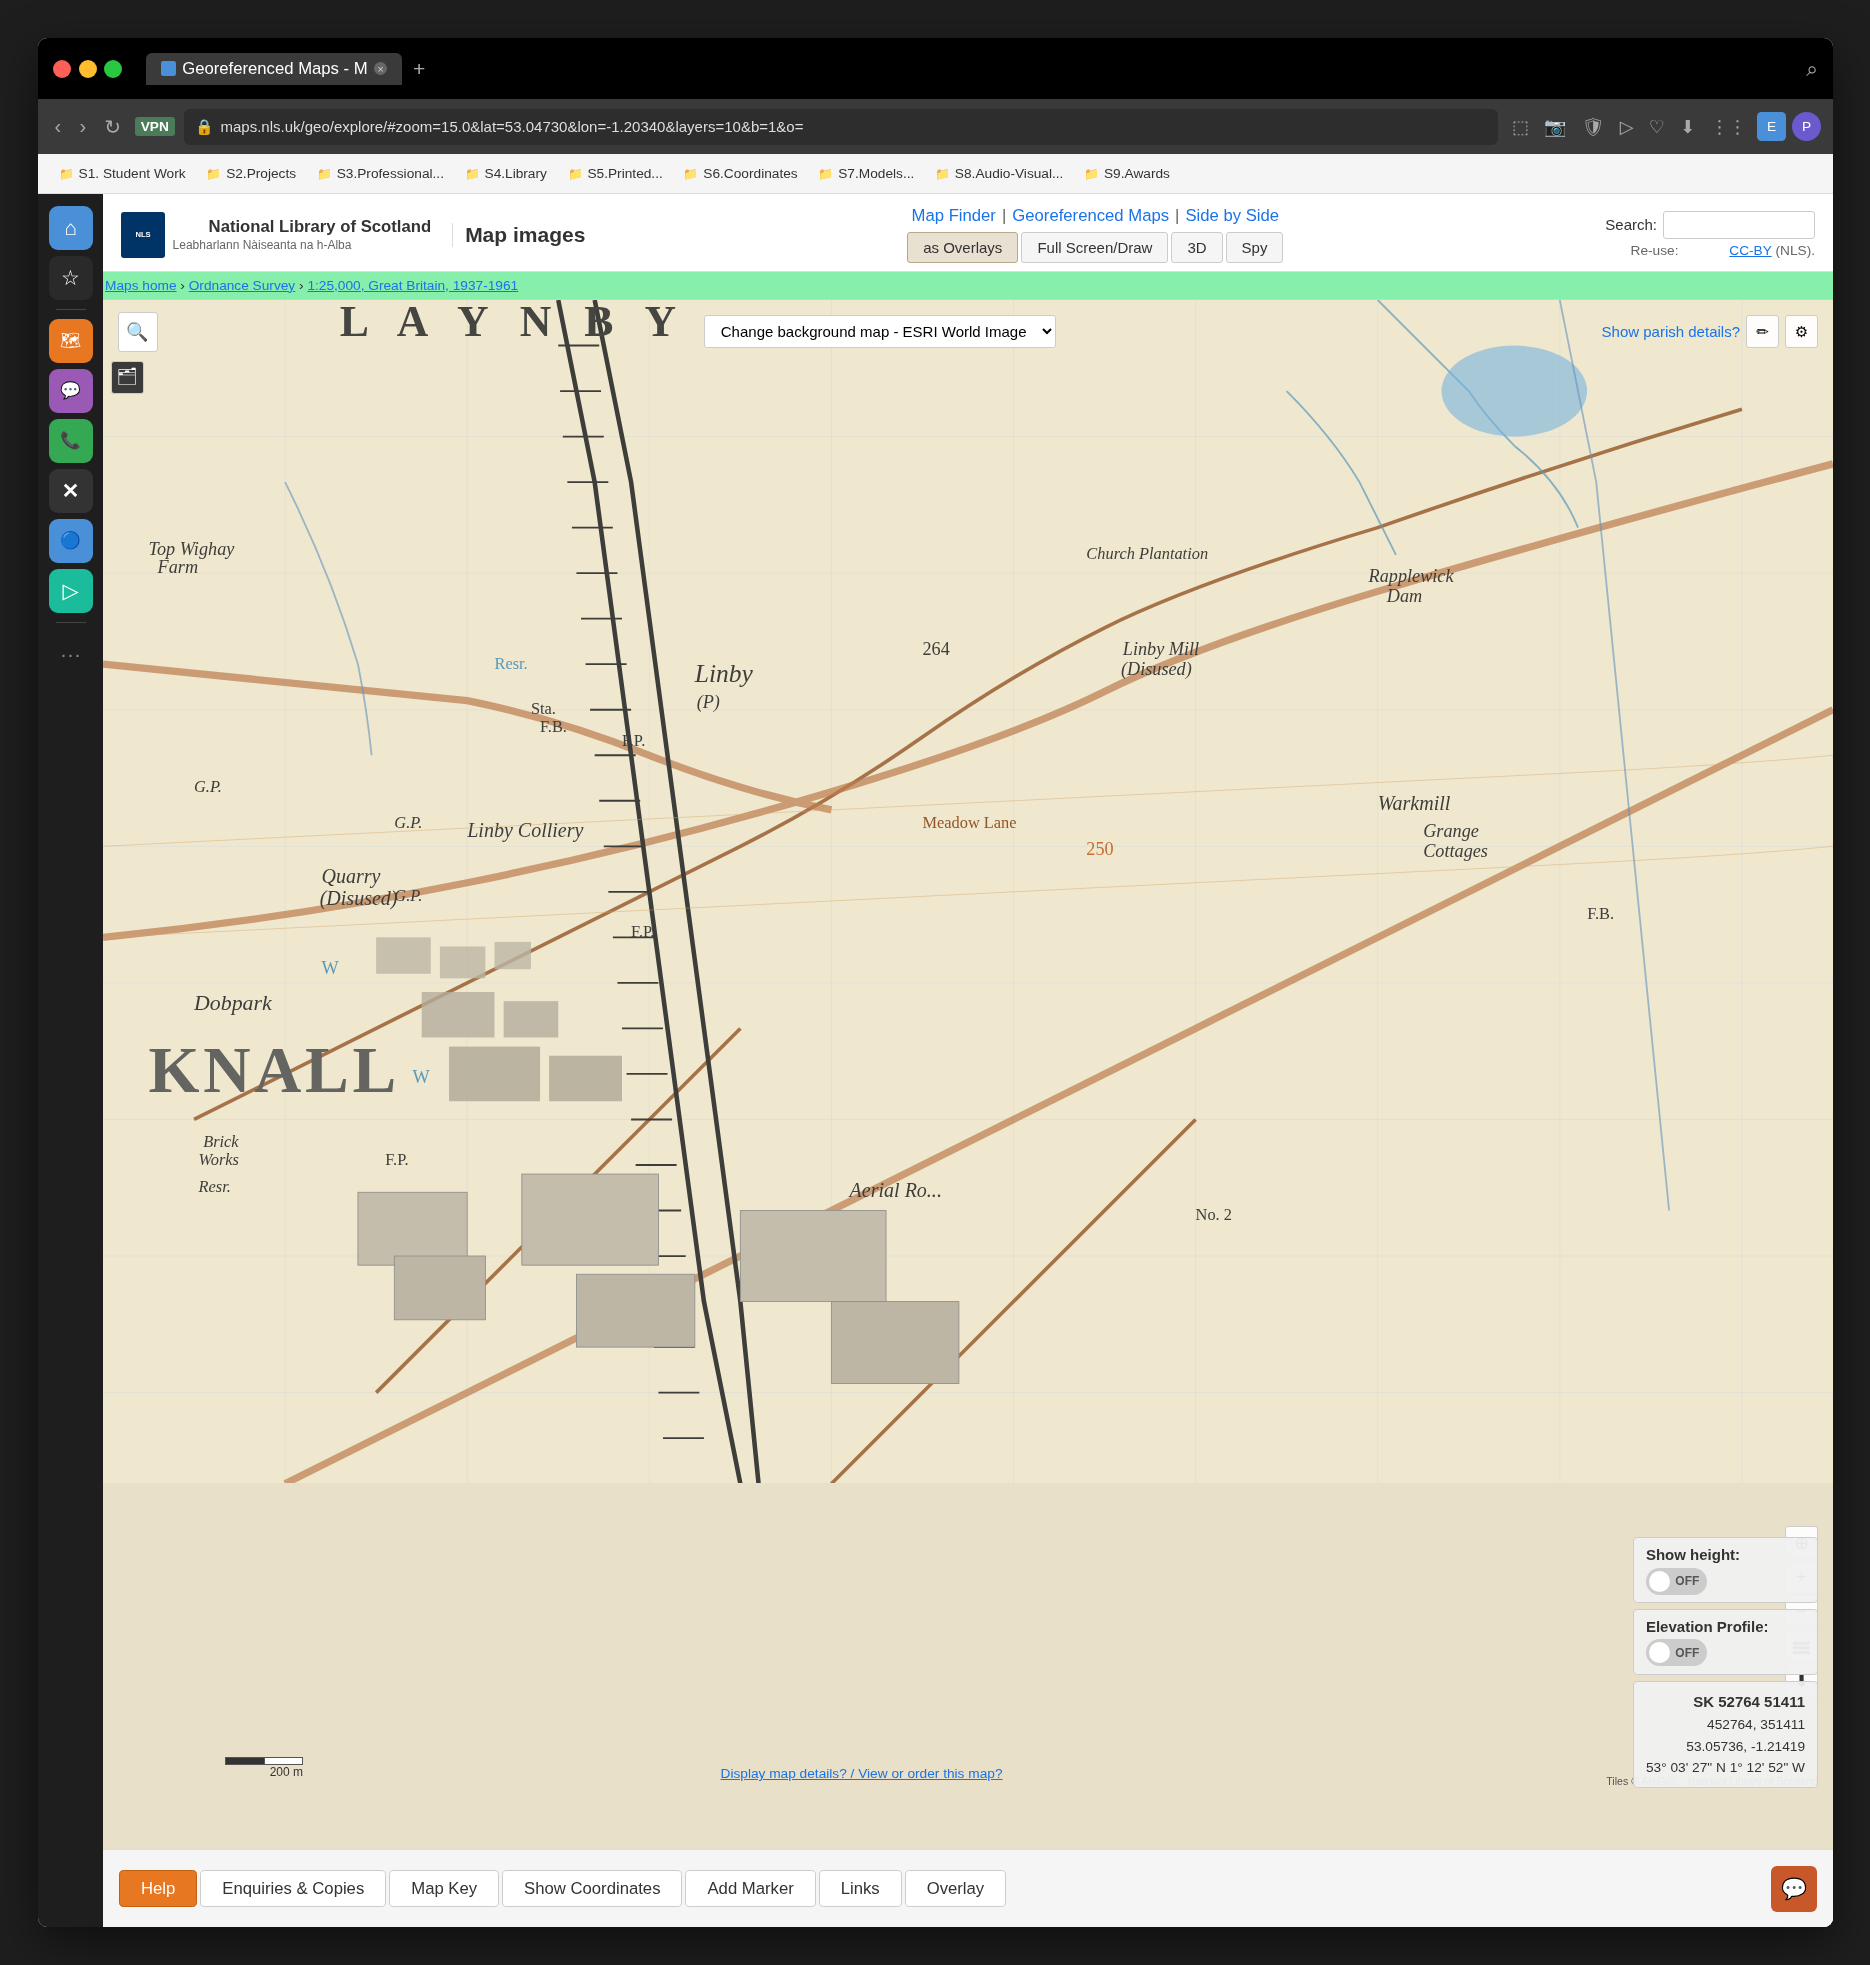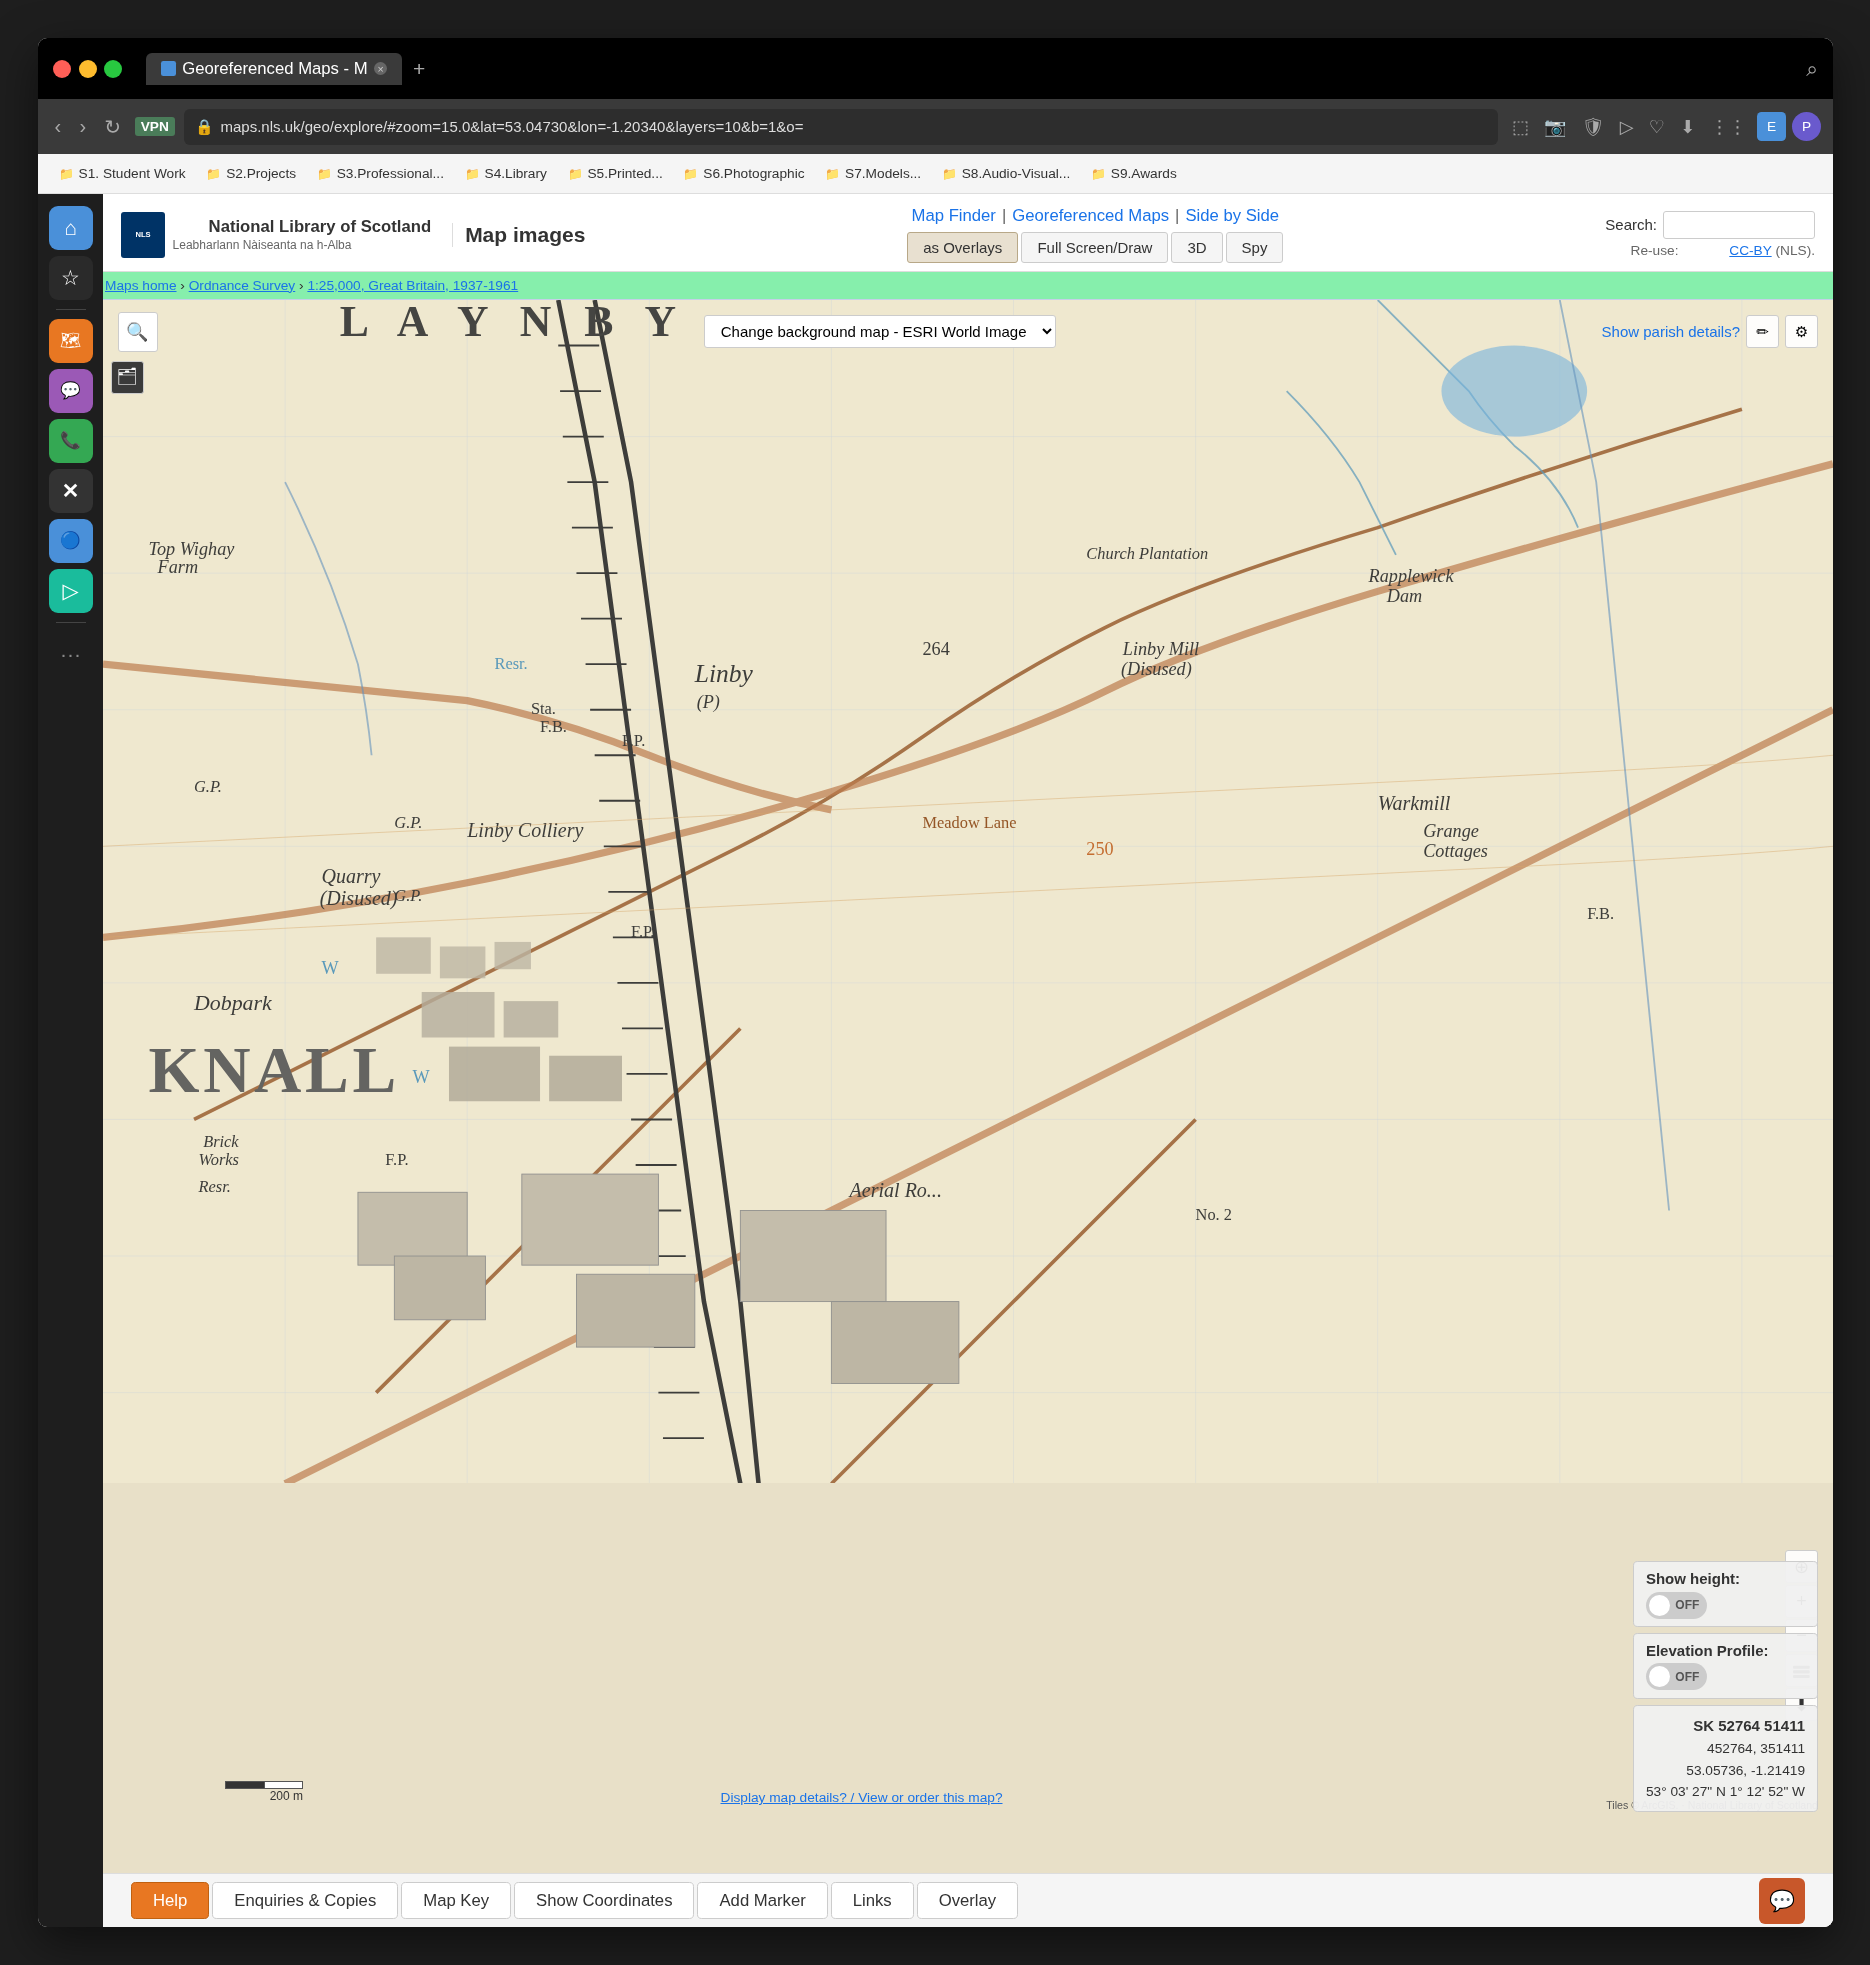--- a/index.html
+++ b/index.html
@@ -498,24 +498,24 @@
       font-size: 13.7px;
       text-decoration: underline;
       cursor: pointer;
       white-space: nowrap;
       z-index: 5;
     }
 
     
     .bottom-toolbar {
       background: #f5f5f5;
-      height: 54px;
-      display: flex;
-      align-items: center;
-      padding: 0 28px;
+      height: 78px;
+      display: flex;
+      align-items: center;
+      padding: 0 16px;
       gap: 3px;
       border-top: 0.8px solid #ddd;
       flex-shrink: 0;
     }
     .bottom-btn {
       padding: 7.6px 21px;
       font-size: 16.7px;
       border-radius: 4.6px;
       cursor: pointer;
       border: 0.8px solid #ccc;
@@ -655,21 +655,21 @@
     <div class="bookmark-item">
       <span class="bookmark-folder-icon">📁</span>
       <span>S4.Library</span>
     </div>
     <div class="bookmark-item">
       <span class="bookmark-folder-icon">📁</span>
       <span>S5.Printed...</span>
     </div>
     <div class="bookmark-item">
       <span class="bookmark-folder-icon">📁</span>
-      <span>S6.Photographic</span>
+      <span>S6.Coordinates</span>
     </div>
     <div class="bookmark-item">
       <span class="bookmark-folder-icon">📁</span>
       <span>S7.Models...</span>
     </div>
     <div class="bookmark-item">
       <span class="bookmark-folder-icon">📁</span>
       <span>S8.Audio-Visual...</span>
     </div>
     <div class="bookmark-item">

